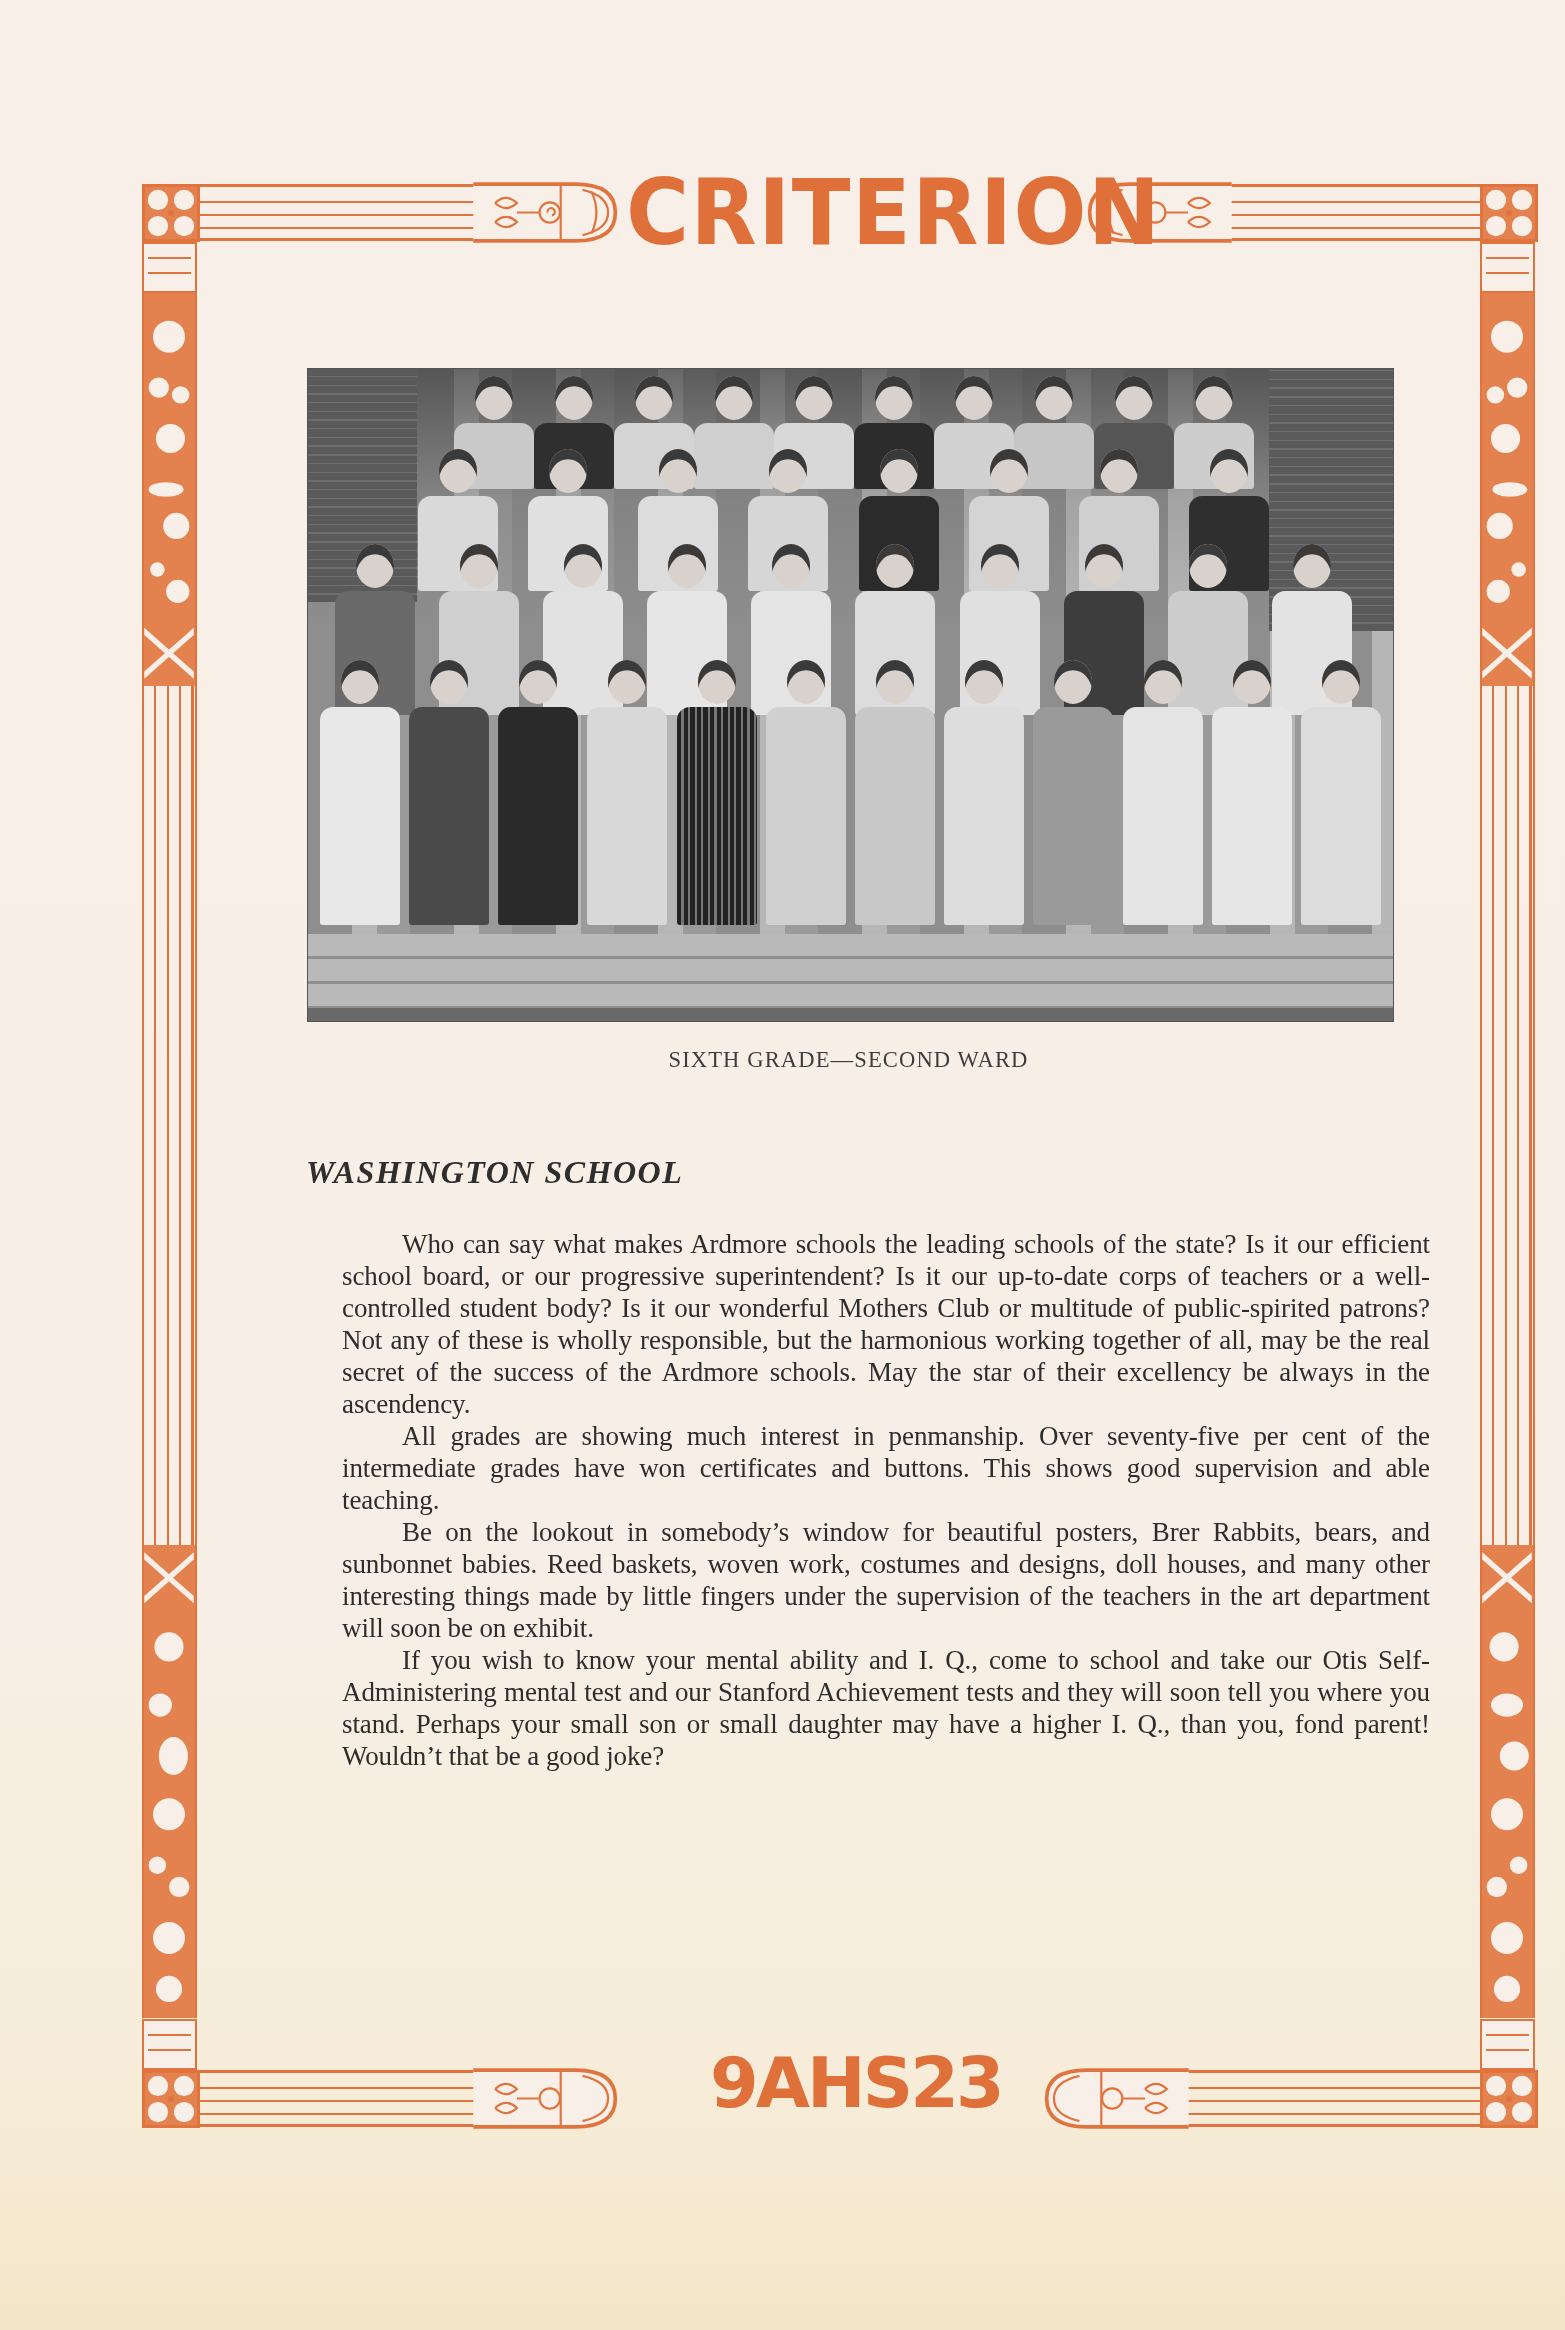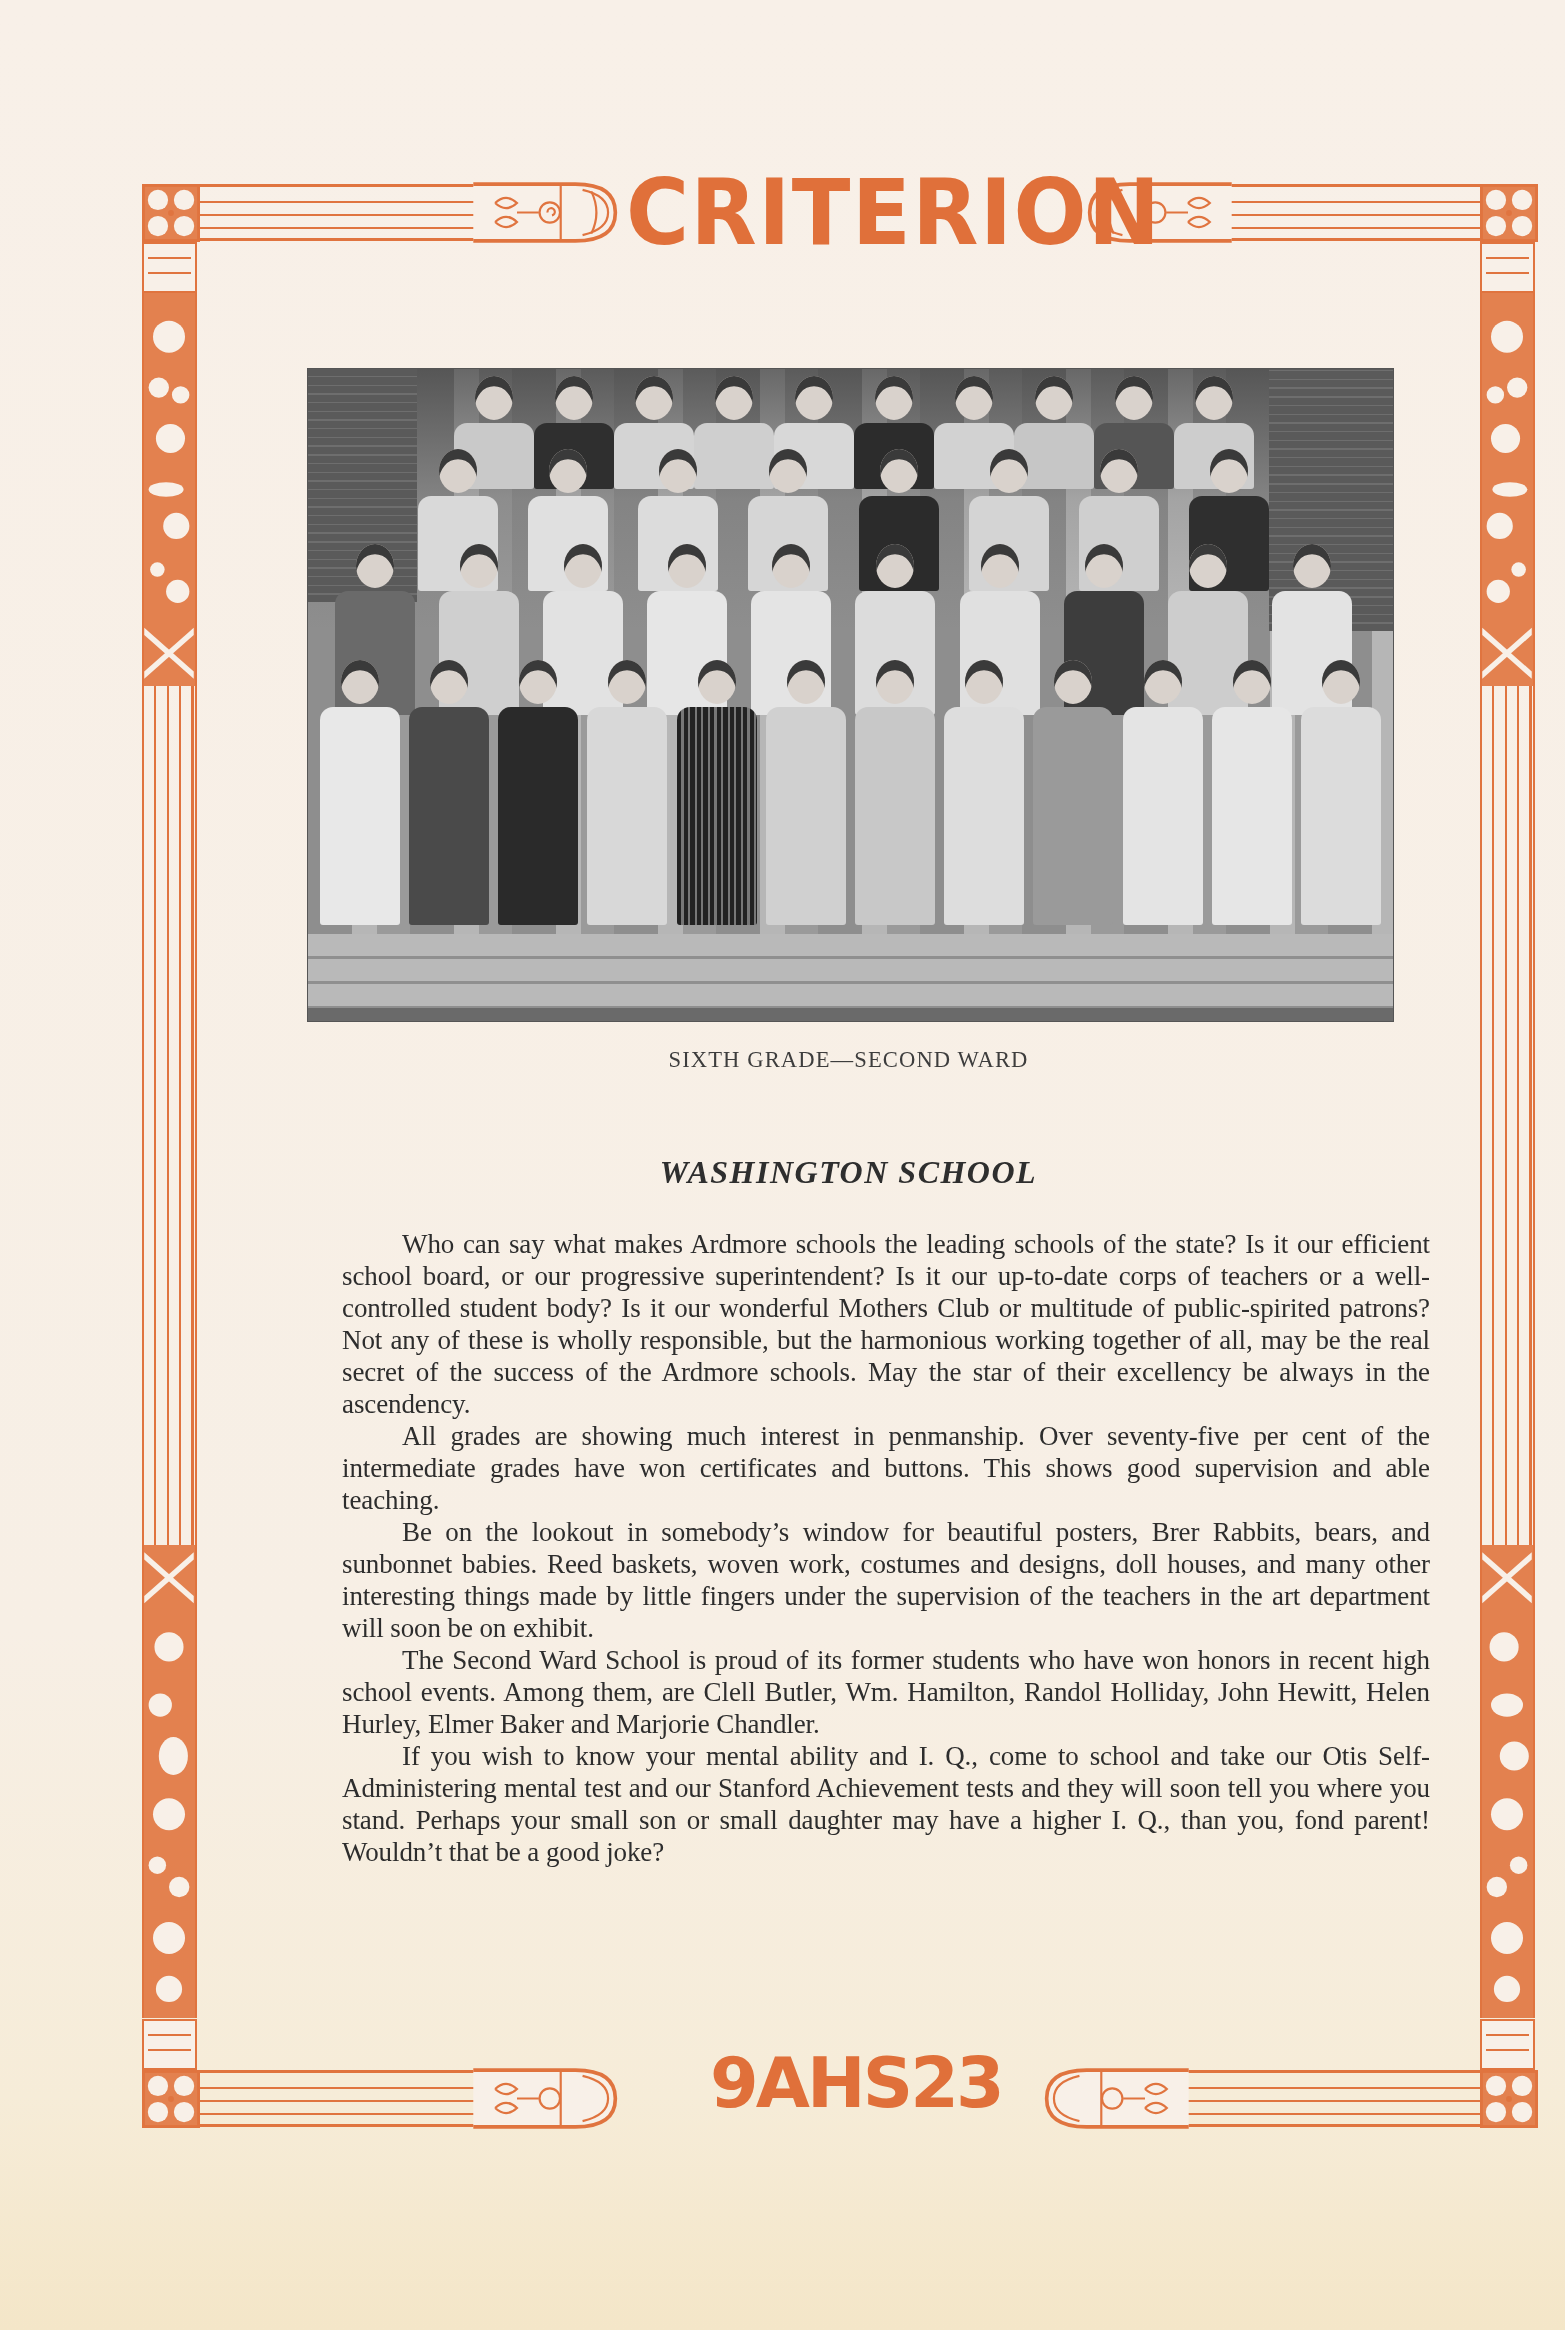--- a/index.html
+++ b/index.html
@@ -60,21 +60,21 @@
   .photo .kid { position: relative; }
   .photo .kid .head { width: 38px; height: 44px; border-radius: 50%; background: #d9d2cc; margin: 0 auto; box-shadow: inset 0 10.2px 0 #3a3a3a; }
   .photo .kid .body { width: 80px; margin: 2.9px auto 0; border-radius: 13px 13px 2.9px 2.9px; }
   .photo .ground { position: absolute; left: 0; right: 0; bottom: 0; height: 13px; background: #6a6a6a; }
   
   .caption {
     left: 306px; top: 1047px; width: 1085px; text-align: center;
     font-size: 22.6px; letter-spacing: 1.1px; color: #3d3d3d;
   }
   .heading {
-    left: 306px; top: 1154px; width: 1085px; text-align: center;
+    left: 306px; top: 1154px; width: 1085px; 
     font-size: 32px; font-weight: bold; font-style: italic; letter-spacing: 1.5px; color: #2e2e2e;
   }
   .body-text {
     left: 304px; top: 1228px; width: 1088px;
     font-size: 27px; line-height: 32px; color: #2d2d2d;
     text-align: justify; letter-spacing: -0.1px; margin-left: 38px;
   }
   .body-text p { margin: 0; text-indent: 60px; text-align: justify; }
 </style>
 </head>
@@ -426,18 +426,17 @@
 </div>
 
 <div class="abs caption">SIXTH GRADE—SECOND WARD</div>
 
 <div class="abs heading">WASHINGTON SCHOOL</div>
 
 <div class="abs body-text">
   <p>Who can say what makes Ardmore schools the leading schools of the state? Is it our efficient school board, or our progressive superintendent? Is it our up-to-date corps of teachers or a well-controlled student body? Is it our wonderful Mothers Club or multitude of public-spirited patrons? Not any of these is wholly responsible, but the harmonious working together of all, may be the real secret of the success of the Ardmore schools. May the star of their excellency be always in the ascendency.</p>
   <p>All grades are showing much interest in penmanship. Over seventy-five per cent of the intermediate grades have won certificates and buttons. This shows good supervision and able teaching.</p>
   <p>Be on the lookout in somebody’s window for beautiful posters, Brer Rabbits, bears, and sunbonnet babies. Reed baskets, woven work, costumes and designs, doll houses, and many other interesting things made by little fingers under the supervision of the teachers in the art department will soon be on exhibit.</p>
-  <p>The Second Ward School is proud of its former students who have won honors in recent high school events. Among them, are Clell Butler, Wm. Hamilton, Randol Holliday, John Hewitt, Helen Hurley, Elmer Baker and Marjorie Chandler.</p>
   <p>If you wish to know your mental ability and I. Q., come to school and take our Otis Self-Administering mental test and our Stanford Achievement tests and they will soon tell you where you stand. Perhaps your small son or small daughter may have a higher I. Q., than you, fond parent! Wouldn’t that be a good joke?</p>
 </div>
 
 <div class="abs footer-logo">9AHS23</div>
 
 
 </body></html>

